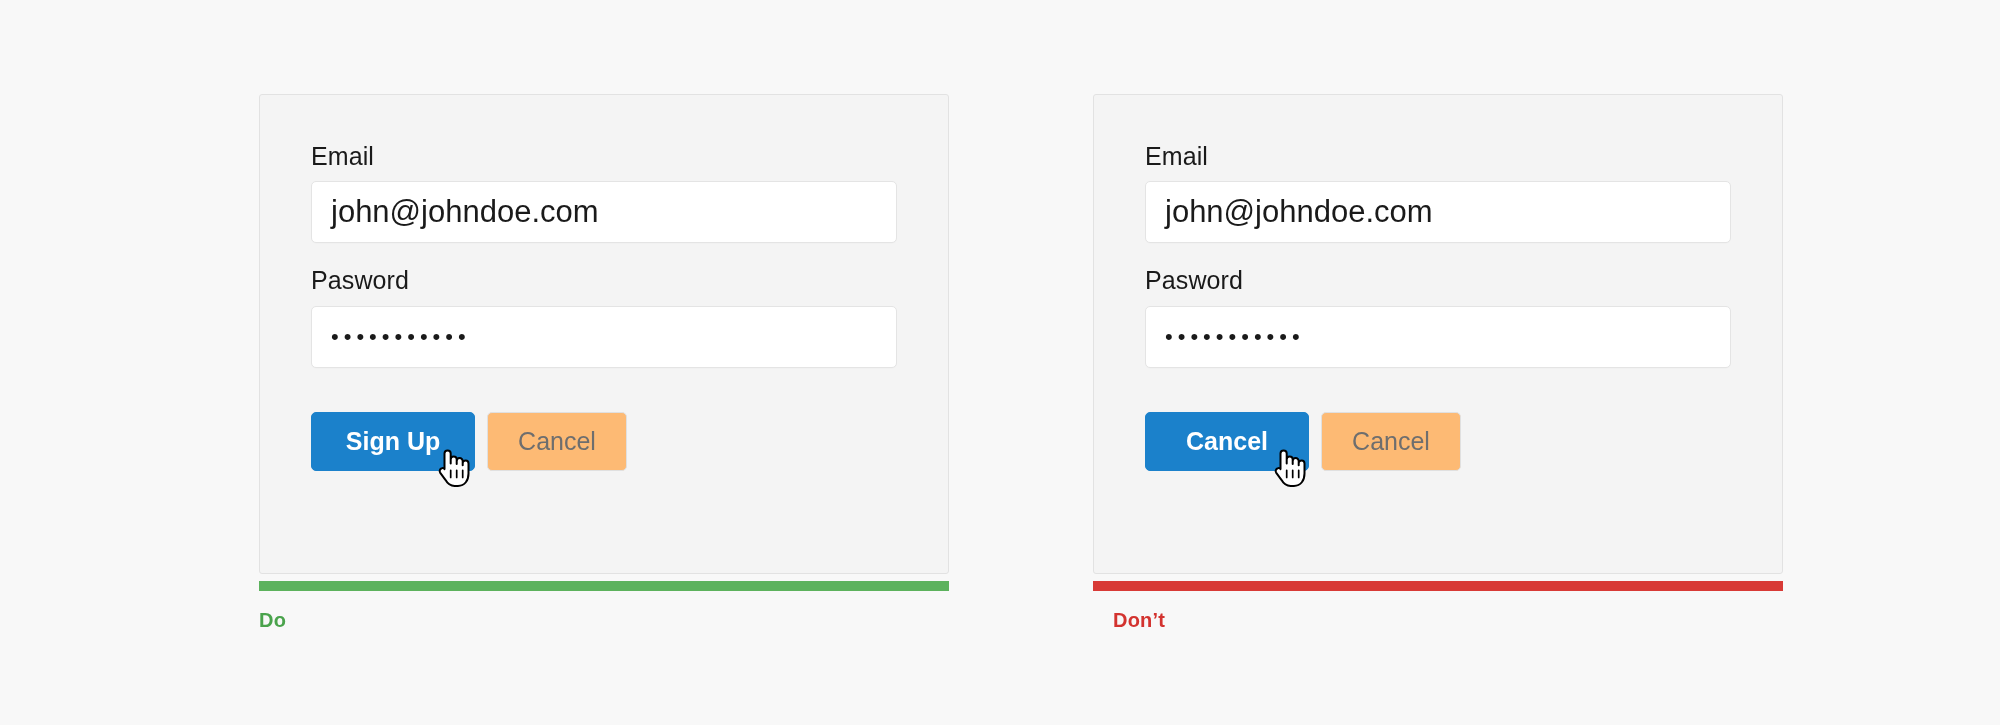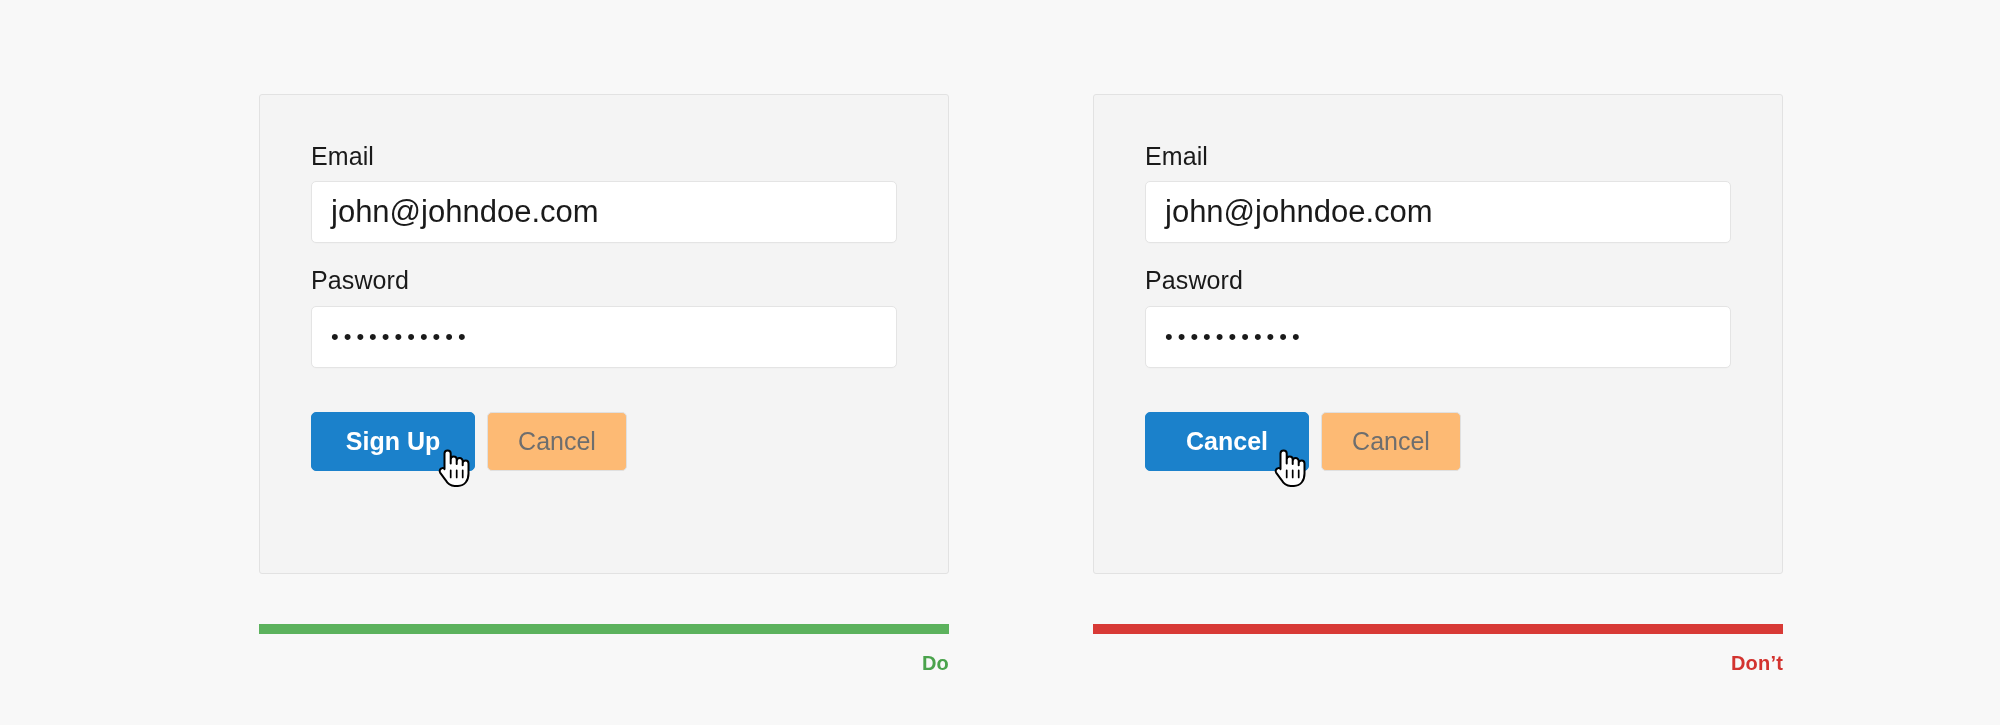--- a/index.html
+++ b/index.html
@@ -116,23 +116,22 @@
     height: 42px;
     pointer-events: none;
   }
   .cursor.on-left  { left: 126px; top: 34px; }
   .cursor.on-right { left: 128px; top: 34px; }
 
   
   .verdict {
     position: absolute;
     left: 259px;
-    top: 624px;
+    top: 581px;
     width: 690px;
-    text-align: right;
   }
   .verdict.right { left: 1093px; }
 
   .verdict-bar {
     width: 100%;
     height: 10px;
   }
   .verdict-bar.do   { background: #5cb25d; }
   .verdict-bar.dont { background: #d83a36; }
 

